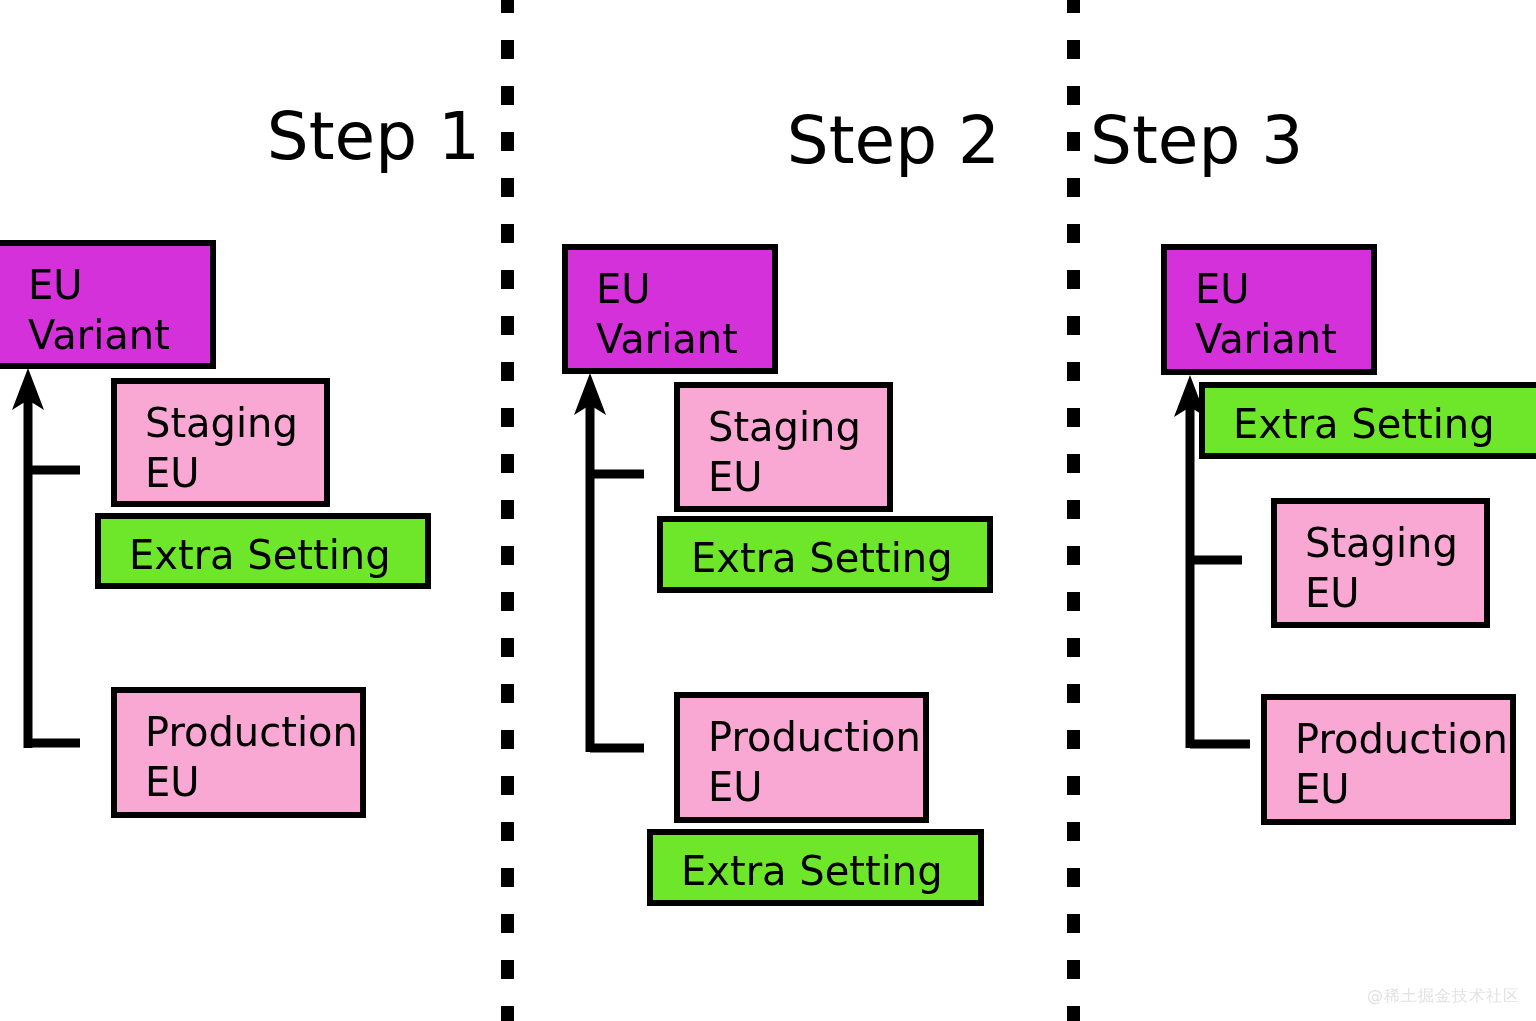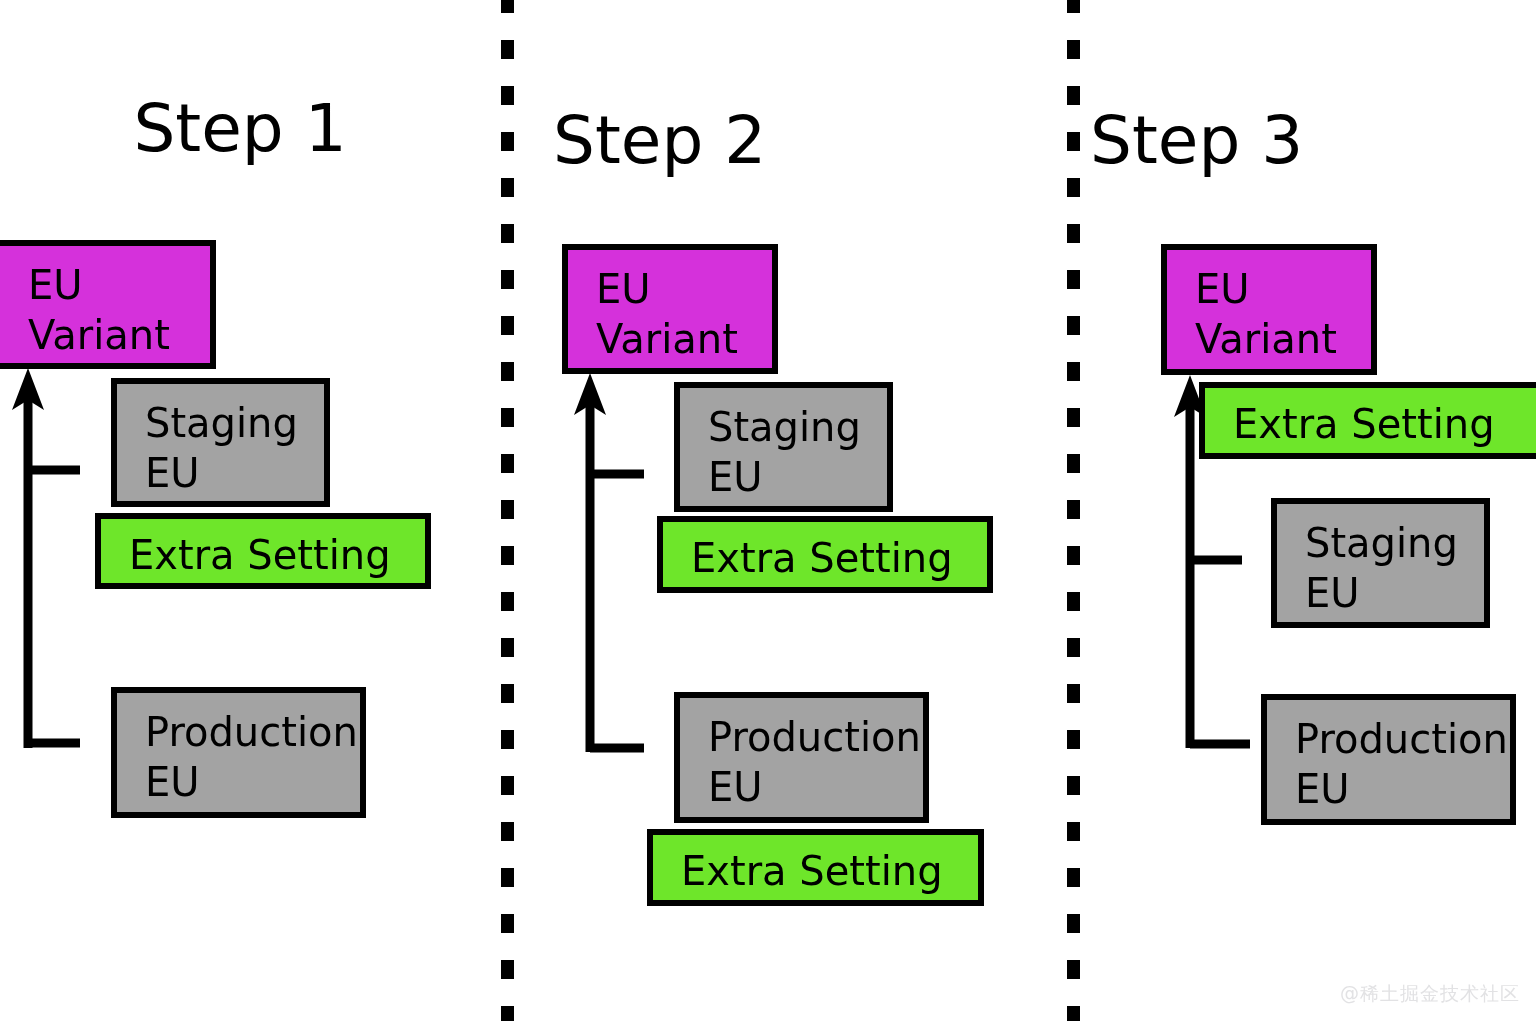--- a/index.html
+++ b/index.html
@@ -19,22 +19,22 @@
   
   .step-title {
     position: absolute;
     font-size: 66px;
     line-height: 1;
     color: #000000;
     white-space: nowrap;
     font-weight: 400;
     letter-spacing: 0px;
   }
-  #title-1 { left: 0px;    top: 96px; width: 480px;  text-align: center; }
-  #title-2 { left: 553px;  top: 108px; width: 488px;  text-align: left; }
+  #title-1 { left: 0px;    top: 104px; width: 480px;  text-align: right; }
+  #title-2 { left: 512px;  top: 108px; width: 488px;  text-align: right; }
   #title-3 { left: 1090px; top: 108px; width: 446px;  text-align: left; }
 
   
   .divider {
     position: absolute;
     top: -6px;
     width: 13px;
     height: 1034px;
     background-image: repeating-linear-gradient(
         to bottom,
@@ -52,40 +52,40 @@
     box-sizing: border-box;
     border: 6px solid #000000;
     color: #000000;
     font-size: 40px;
     line-height: 50px;
     padding: 14px 0 0 28px;
     white-space: pre-line;
     overflow: hidden;
   }
   .node.variant  { background: #d531db; }
-  .node.env      { background: #a3a3a3; }
+  .node.env      { background: #f9a8d4; }
   .node.setting  { background: #6ee62a; }
   .node.setting  { padding-top: 11px; }
 
   
   .connector {
     position: absolute;
     left: 0;
     top: 0;
     width: 1536px;
     height: 1021px;
     pointer-events: none;
   }
 
   
   #watermark {
     position: absolute;
     right: 16px;
     bottom: 14px;
-    font-size: 19px;
+    font-size: 16px;
     color: #e2e2e4;
     letter-spacing: 1px;
     white-space: nowrap;
   }
 </style>
 </head>
 <body>
 
 <div id="stage">
 

